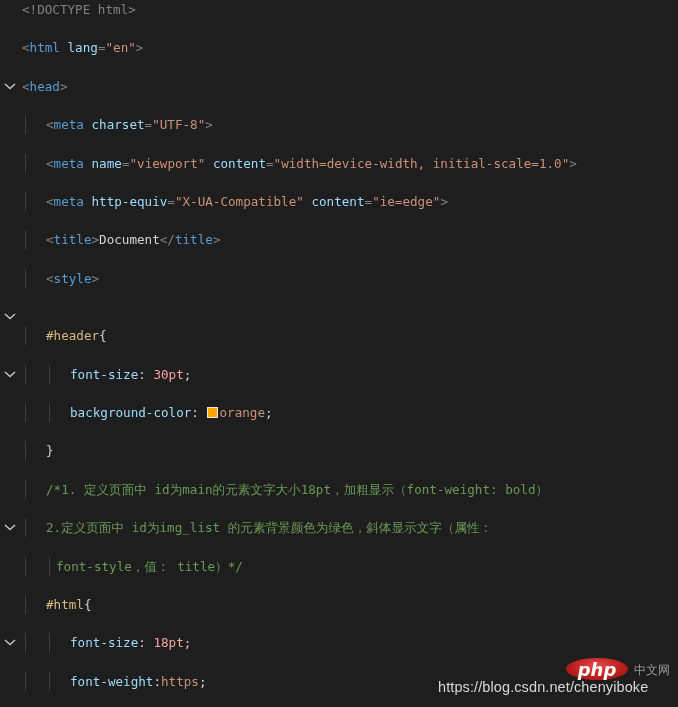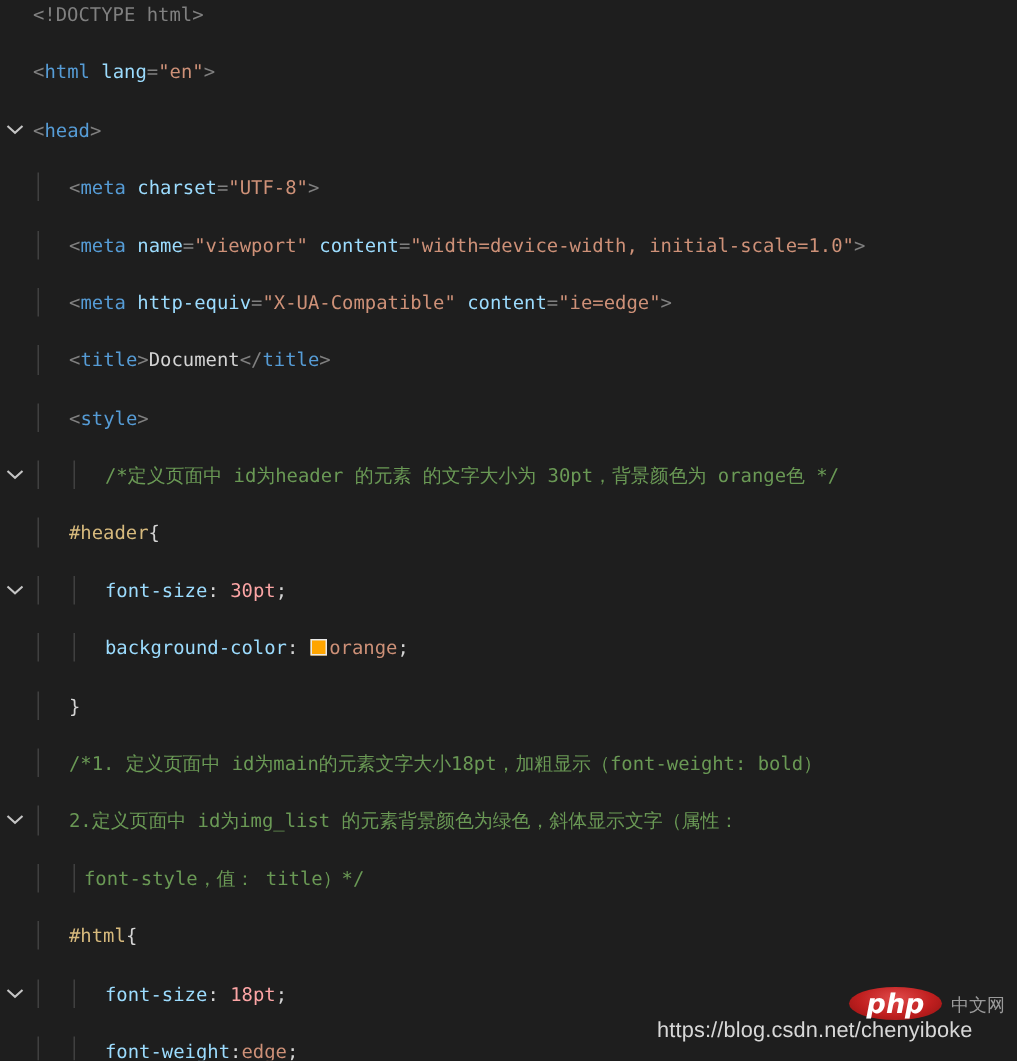--- a/index.html
+++ b/index.html
@@ -165,25 +165,20 @@
     <div class="line" style="top:134.4px">
       <span class="fold">
         <svg width="12" height="8" viewBox="0 0 12 8">
             <path d="M1 2 L6 6.5 L11 2" fill="none" stroke="#c5c5c5" stroke-width="1.4"></path>
           </svg>
       </span>
       <span class="guide" style="left:25px"></span>
       <span class="txt" style="left:46px"><span class="t-punct">&lt;</span><span class="t-tag">style</span><span class="t-punct">&gt;</span></span>
     </div>
 
-    <div class="line" style="top:153.6px">
-      <span class="guide" style="left:25px"></span>
-      <span class="guide" style="left:49px"></span>
-      <span class="txt" style="left:70px"><span class="t-comment">/*定义页面中 id为header 的元素 的文字大小为 30pt，背景颜色为 orange色 */</span></span>
-    </div>
 
     <div class="line" style="top:172.8px">
       <span class="fold">
         <svg width="12" height="8" viewBox="0 0 12 8">
             <path d="M1 2 L6 6.5 L11 2" fill="none" stroke="#c5c5c5" stroke-width="1.4"></path>
           </svg>
       </span>
       <span class="guide" style="left:25px"></span>
       <span class="txt" style="left:46px"><span class="t-sel">#header</span><span class="t-brace">{</span></span>
     </div>
@@ -238,21 +233,21 @@
 
     <div class="line" style="top:326.4px">
       <span class="guide" style="left:25px"></span>
       <span class="guide" style="left:49px"></span>
       <span class="txt" style="left:70px"><span class="t-attr">font-size</span><span class="t-brace">: </span><span class="t-num">18pt</span><span class="t-brace">;</span></span>
     </div>
 
     <div class="line" style="top:345.6px">
       <span class="guide" style="left:25px"></span>
       <span class="guide" style="left:49px"></span>
-      <span class="txt" style="left:70px"><span class="t-attr">font-weight</span><span class="t-brace">:</span><span class="t-str">edge</span><span class="t-brace">;</span></span>
+      <span class="txt" style="left:70px"><span class="t-attr">font-weight</span><span class="t-brace">:</span><span class="t-str">https</span><span class="t-brace">;</span></span>
     </div>
 
   </div>
 
   <div id="watermark">https://blog.csdn.net/chenyiboke</div>
   <div id="php-logo">
     <div class="php-badge">
       <span>php</span>
     </div>
     <div class="php-cn">中文网</div>

